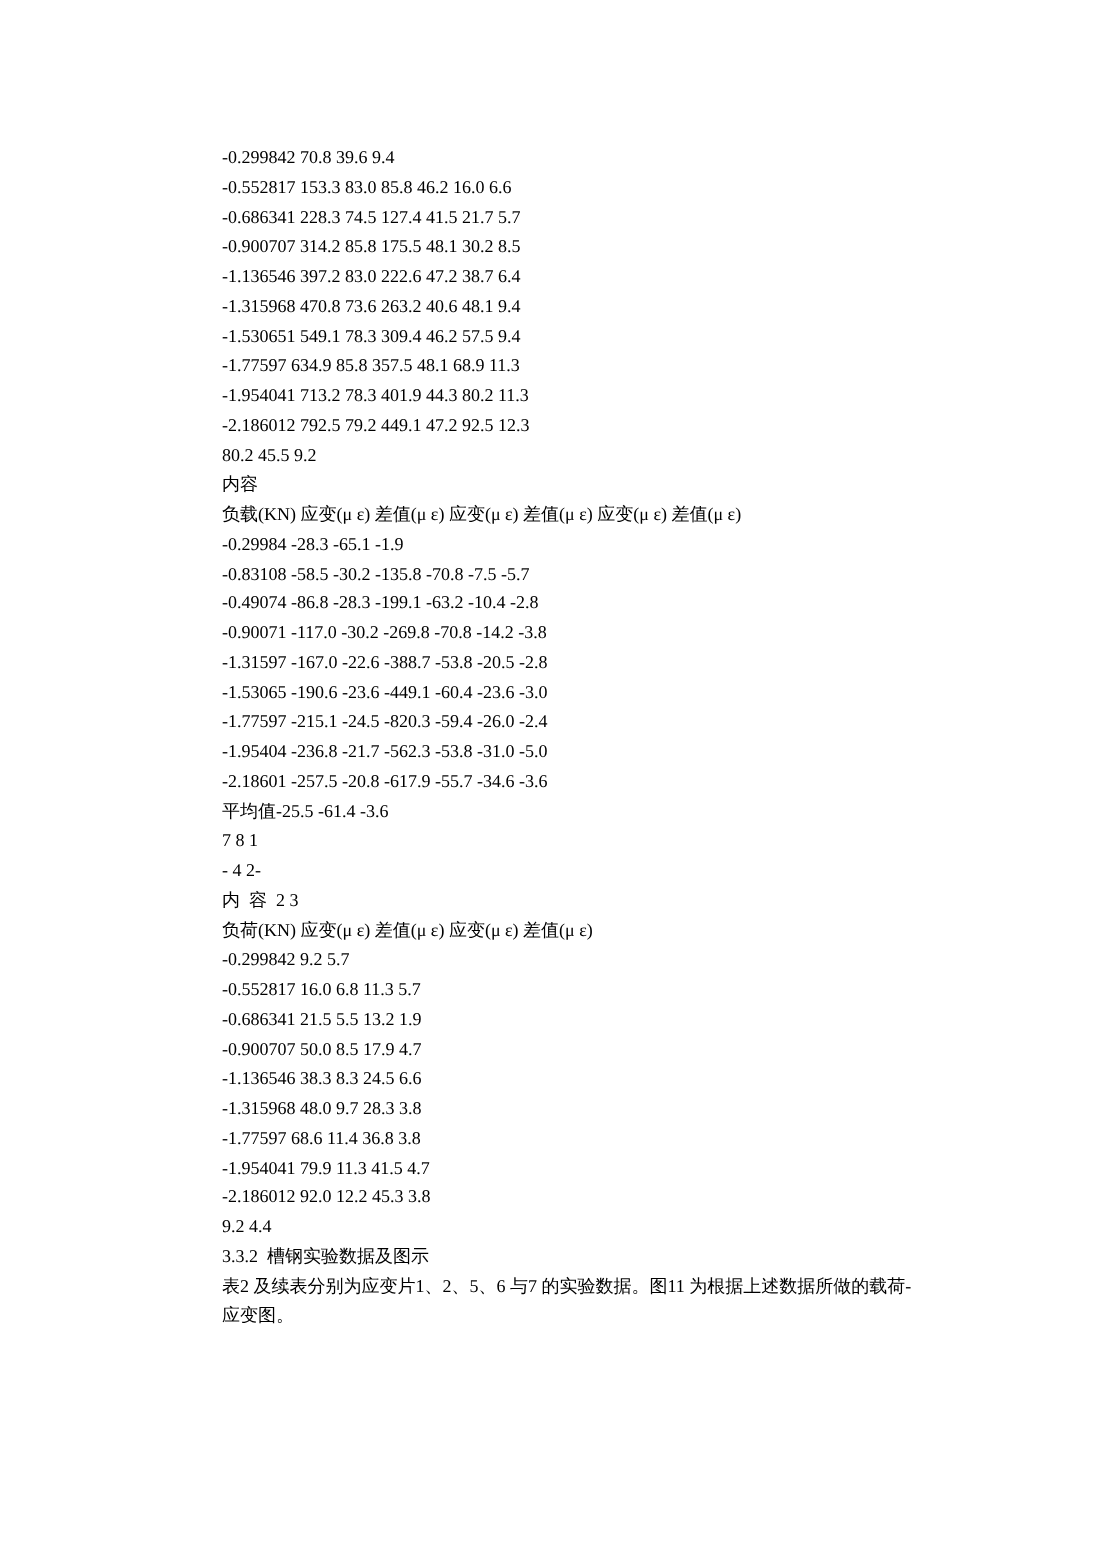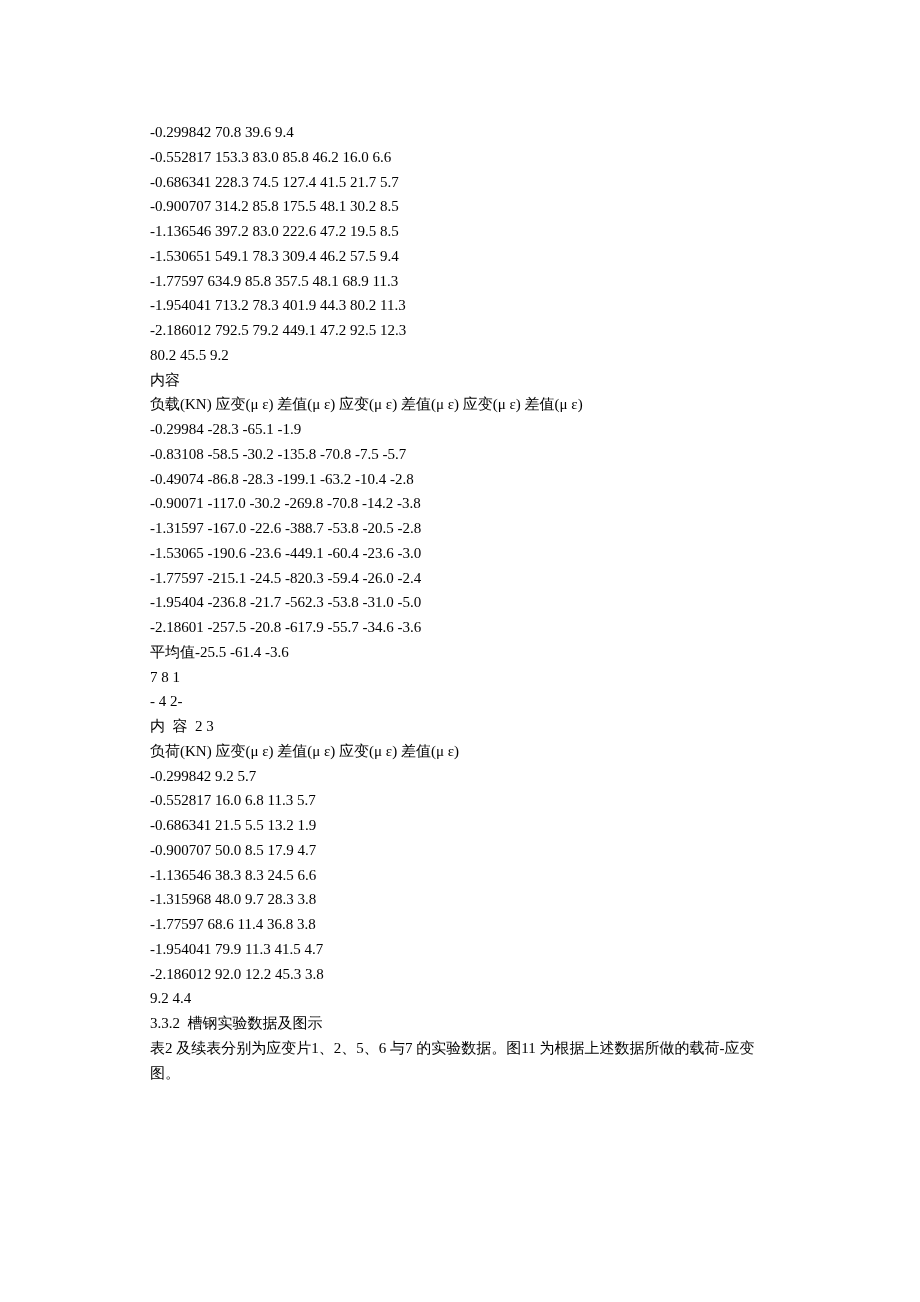--- a/index.html
+++ b/index.html
@@ -8,31 +8,33 @@
     line-height: 1.65;
     color: #000;
     background: #fff;
     margin: 0;
     padding: 120px 150px 80px 150px;
     width: 920px;
     box-sizing: border-box;
   }
   .line {
     white-space: pre-wrap;
+    margin-left: 35px;
   }
 </style>
 </head>
 <body>
 
 <div id="content">
     <div class="line">-0.299842 70.8 39.6 9.4</div>
     <div class="line">-0.552817 153.3 83.0 85.8 46.2 16.0 6.6</div>
     <div class="line">-0.686341 228.3 74.5 127.4 41.5 21.7 5.7</div>
     <div class="line">-0.900707 314.2 85.8 175.5 48.1 30.2 8.5</div>
-    <div class="line">-1.136546 397.2 83.0 222.6 47.2 19.5 8.5</div>
+    <div class="line">-1.136546 397.2 83.0 222.6 47.2 38.7 6.4</div>
+    <div class="line">-1.315968 470.8 73.6 263.2 40.6 48.1 9.4</div>
     <div class="line">-1.530651 549.1 78.3 309.4 46.2 57.5 9.4</div>
     <div class="line">-1.77597 634.9 85.8 357.5 48.1 68.9 11.3</div>
     <div class="line">-1.954041 713.2 78.3 401.9 44.3 80.2 11.3</div>
     <div class="line">-2.186012 792.5 79.2 449.1 47.2 92.5 12.3</div>
     <div class="line">80.2 45.5 9.2</div>
     <div class="line">内容</div>
     <div class="line">负载(KN) 应变(μ ε) 差值(μ ε) 应变(μ ε) 差值(μ ε) 应变(μ ε) 差值(μ ε)</div>
     <div class="line">-0.29984 -28.3 -65.1 -1.9</div>
     <div class="line">-0.83108 -58.5 -30.2 -135.8 -70.8 -7.5 -5.7</div>
     <div class="line">-0.49074 -86.8 -28.3 -199.1 -63.2 -10.4 -2.8</div>

